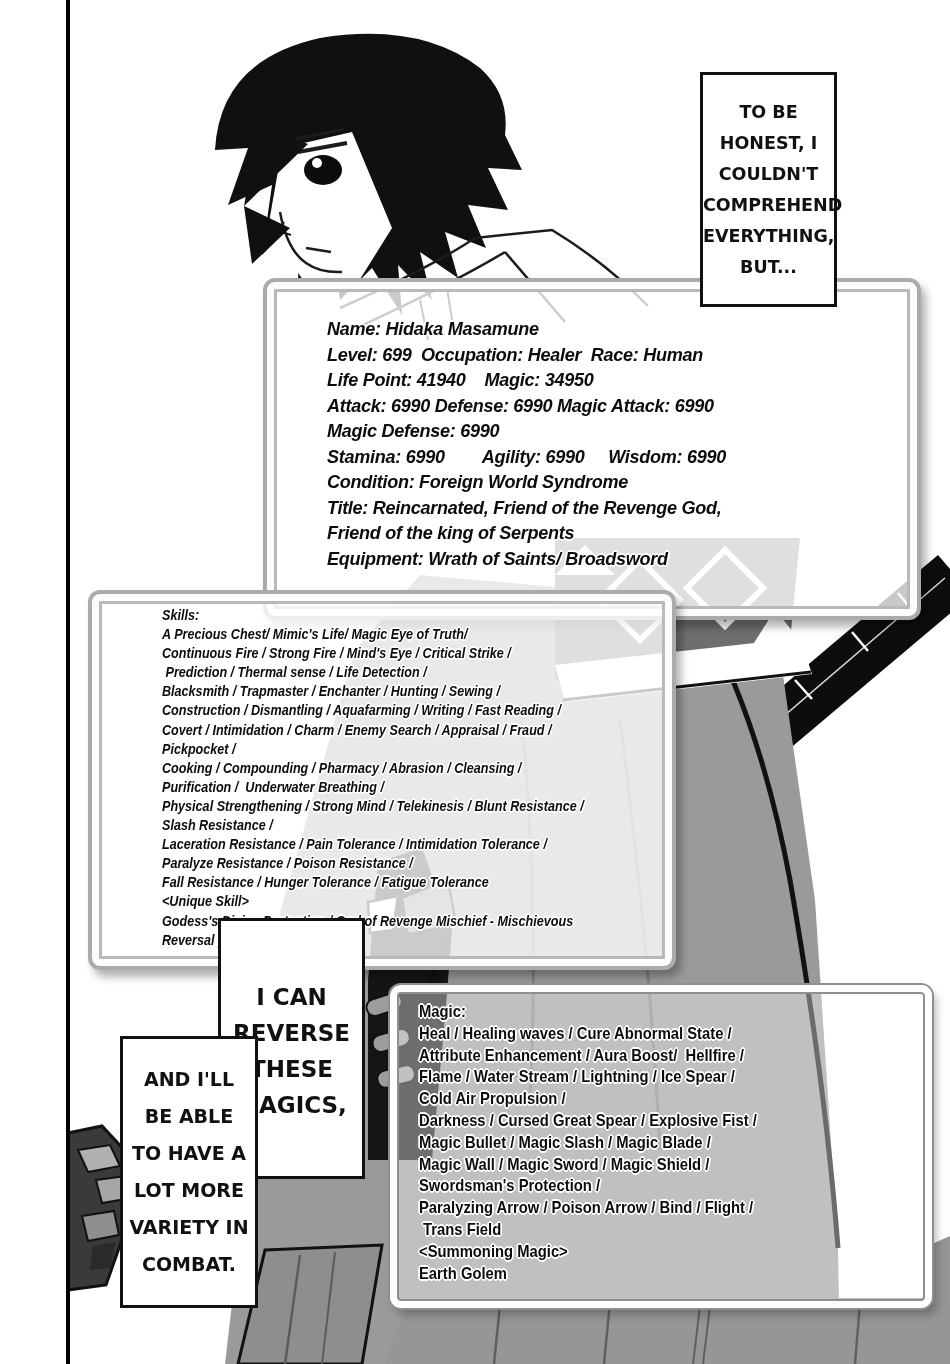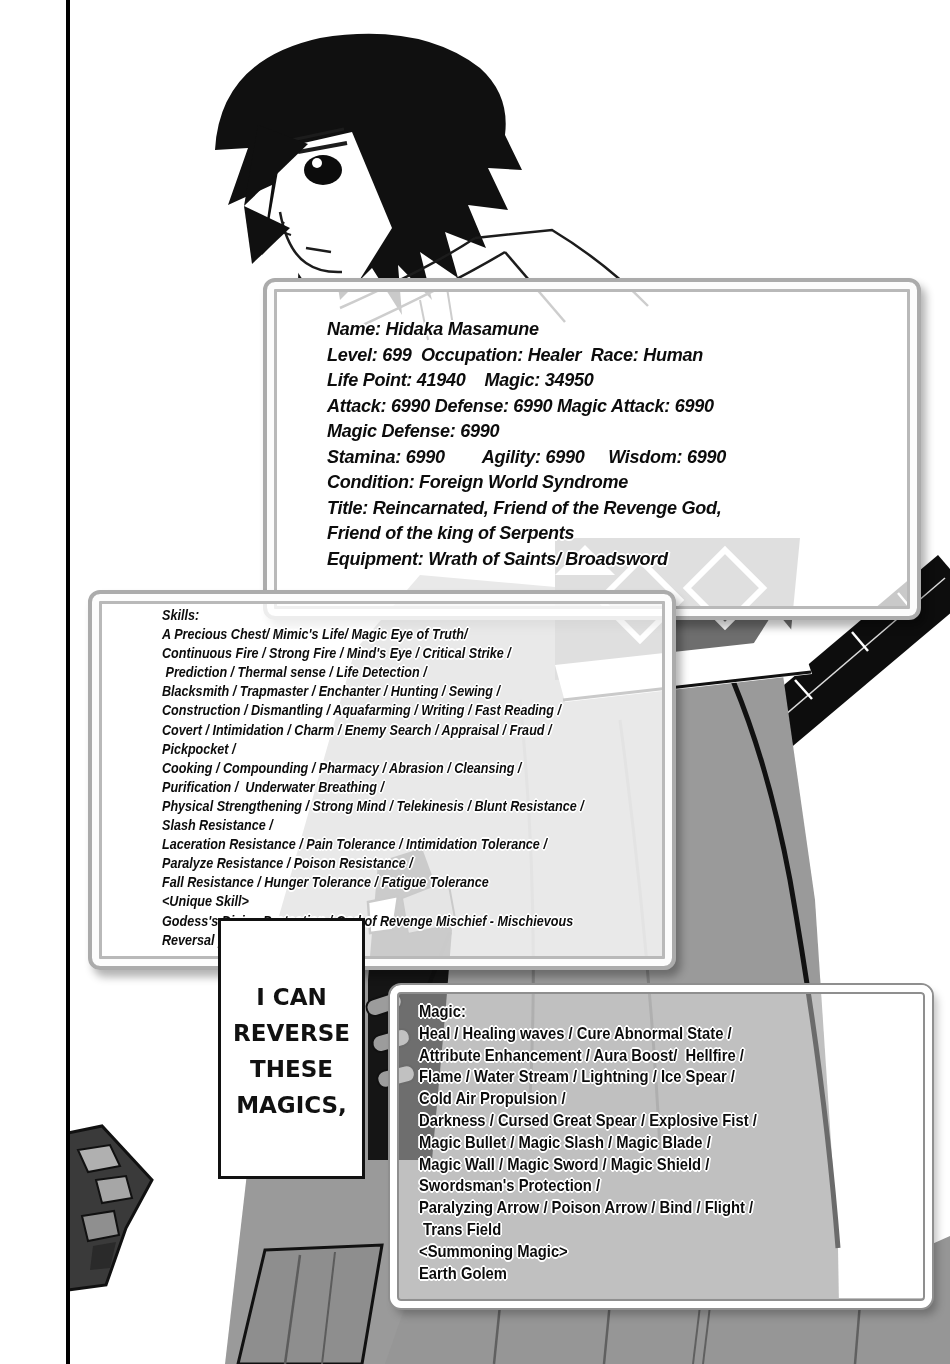--- a/index.html
+++ b/index.html
@@ -176,19 +176,31 @@
 Darkness / Cursed Great Spear / Explosive Fist /
 Magic Bullet / Magic Slash / Magic Blade /
 Magic Wall / Magic Sword / Magic Shield /
 Swordsman's Protection /
 Paralyzing Arrow / Poison Arrow / Bind / Flight /
  Trans Field
 &lt;Summoning Magic&gt;
 Earth Golem</div>
   </div>
 
+  <div id="bubble-top" class="bubble">TO BE
+HONEST, I
+COULDN'T
+COMPREHEND
+EVERYTHING,
+BUT...</div>
 
   <div id="bubble-reverse" class="bubble">I CAN
 REVERSE
 THESE
 MAGICS,</div>
 
+  <div id="bubble-combat" class="bubble">AND I'LL
+BE ABLE
+TO HAVE A
+LOT MORE
+VARIETY IN
+COMBAT.</div>
 </div>
 
 </body></html>

